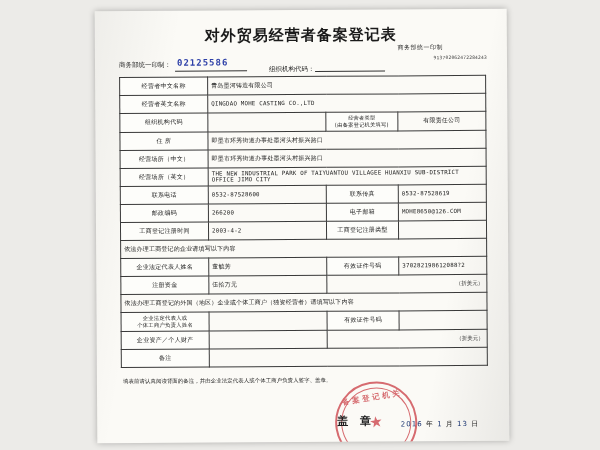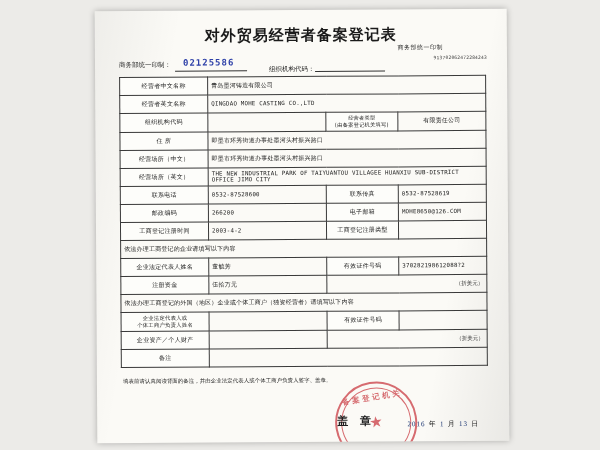--- a/index.html
+++ b/index.html
@@ -40,21 +40,21 @@
     position:absolute;right:64px;top:34px;
     font-size:6px;color:#333;letter-spacing:.5px;
   }
 
   .regno-row{
     position:absolute;left:24px;top:46px;width:368px;height:18px;
     font-size:6.5px;color:#222;
   }
   .regno-label{position:absolute;left:0;top:4px;}
   .regno-value{
-    position:absolute;left:64px;top:1px;
+    position:absolute;left:58px;top:1px;
     color:#2e40a8;font-size:9px;font-weight:bold;letter-spacing:1px;
     font-family:"DejaVu Sans Mono","Liberation Mono",monospace;
   }
   .imp-label{position:absolute;left:150px;top:9px;font-size:6.5px;}
   .imp-code{
     position:absolute;right:0;top:0;
     font-size:4.6px;color:#444;letter-spacing:.2px;
     font-family:"DejaVu Sans Mono","Liberation Mono",monospace;
   }
   .regno-underline{
@@ -136,21 +136,21 @@
   }
 
   .signline{
     position:absolute;left:240px;top:404px;
     font-size:11px;color:#1d1d1d;letter-spacing:4px;font-weight:bold;
   }
   .dateline{
     position:absolute;right:30px;bottom:12px;
     font-size:7px;color:#1c1c1c;letter-spacing:1px;
   }
-  .dateline b{font-weight:normal;color:#16306e;font-family:Liberation Serif, serif;}
+  .dateline b{font-weight:normal;color:#16306e;}
 </style>
 </head>
 <body>
 
 <div id="page">
   <div class="sheet">
     <div class="paper-inner">
 
       <div class="title">对外贸易经营者备案登记表</div>
       <div class="subtitle">商务部统一印制</div>

